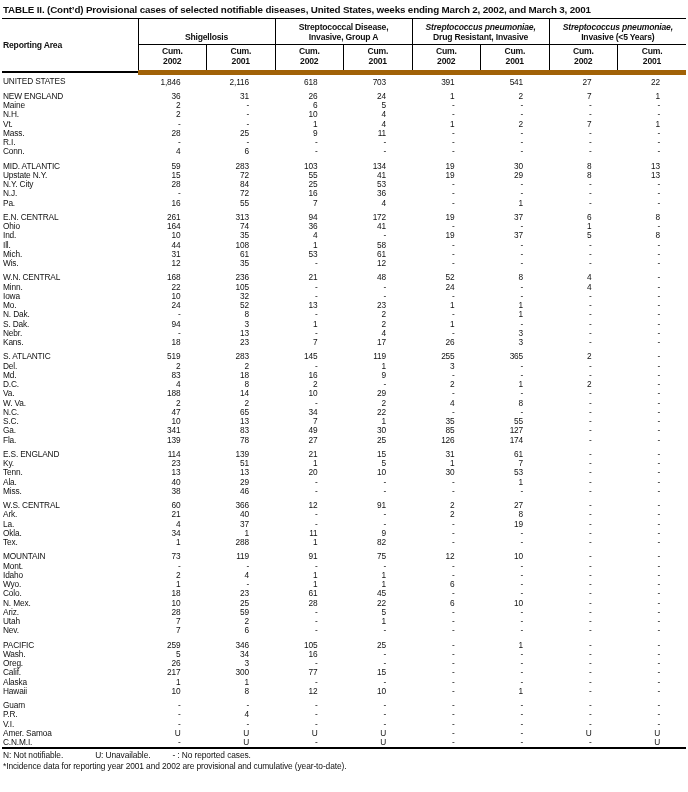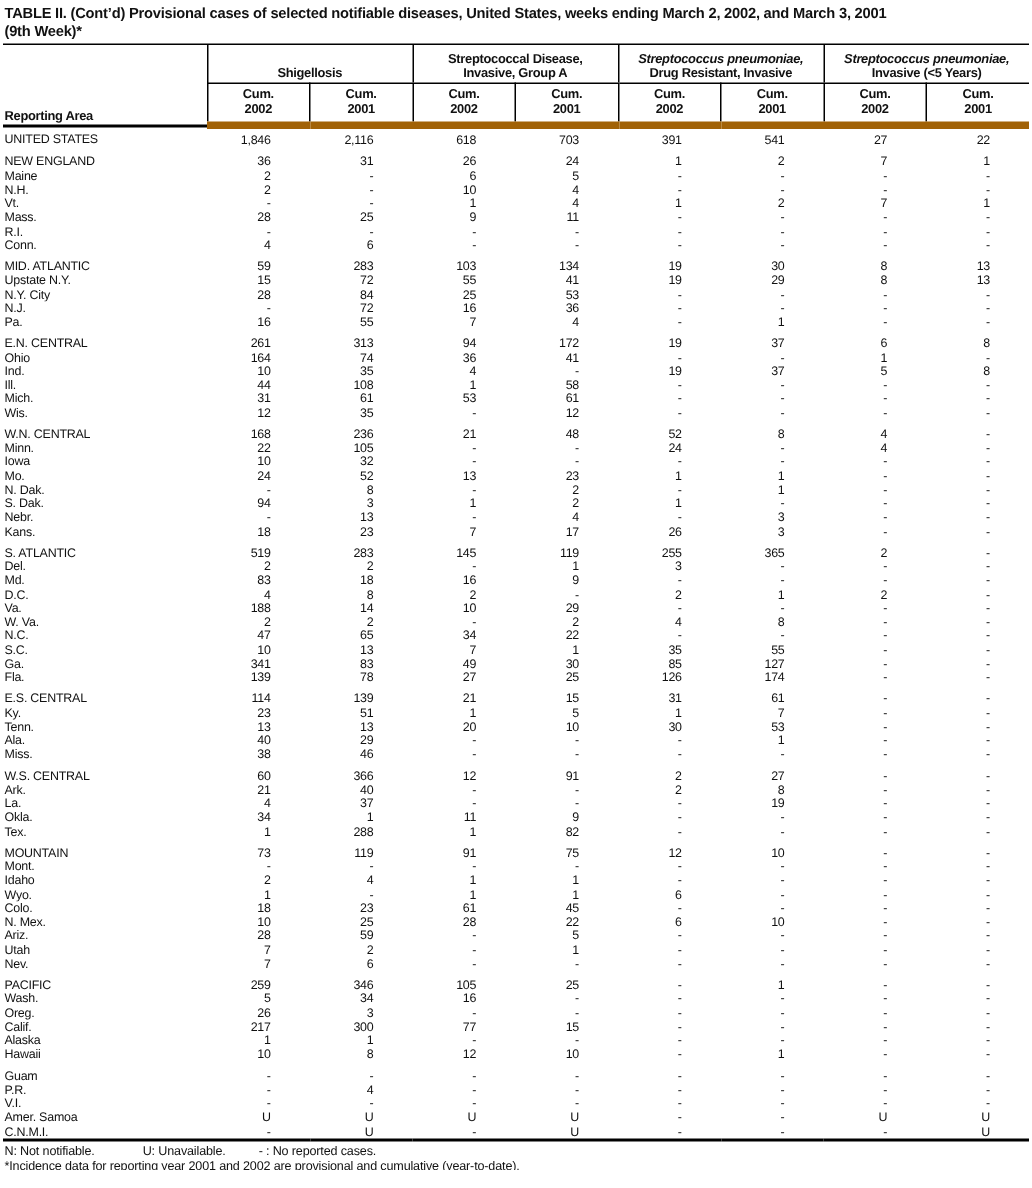--- a/index.html
+++ b/index.html
@@ -56,21 +56,21 @@
     text-align: center;
     vertical-align: middle;
     padding: 2px 0 3px 0;
     height: 20px;
   }
   th.sub .l1, th.sub .l2 { display: block; }
   th.rep {
     border-bottom: 2px solid #000;
     text-align: left;
     vertical-align: bottom;
-    padding: 0 0 0 1px;
+    padding: 0 0 20px 1px;
   }
   tbody td {
     font-size: 8.3px;
     line-height: 9.25px;
     padding: 0;
     letter-spacing: -0.15px;
     white-space: nowrap;
     overflow: hidden;
   }
   tbody td.area { text-align: left; padding-left: 1px; }
@@ -88,21 +88,20 @@
   .footnotes .p2 { margin-left: 32px; }
   .footnotes .p3 { margin-left: 22px; }
 </style>
 </head>
 <body>
 
 <div class="page">
 
   <div class="title">
     <div class="t1">TABLE II. (Cont’d) Provisional cases of selected notifiable diseases, United States, weeks ending March 2, 2002, and March 3, 2001</div>
-    <div class="t2">(9th Week)*</div>
   </div>
 
   <table class="main">
     <colgroup>
       <col class="c-area">
       <col class="c-num">
         <col class="c-num">
         <col class="c-num">
         <col class="c-num">
       <col class="c-num">
@@ -585,21 +584,21 @@
           <td class="num">25</td>
           <td class="num">126</td>
           <td class="num">174</td>
           <td class="num">-</td>
           <td class="num">-</td>
         </tr>
         <tr class="gap">
           <td colspan="9"></td>
         </tr>
         <tr>
-          <td class="area">E.S. CENTRAL</td>
+          <td class="area">E.S. ENGLAND</td>
           <td class="num">114</td>
           <td class="num">139</td>
           <td class="num">21</td>
           <td class="num">15</td>
           <td class="num">31</td>
           <td class="num">61</td>
           <td class="num">-</td>
           <td class="num">-</td>
         </tr>
         <tr>

